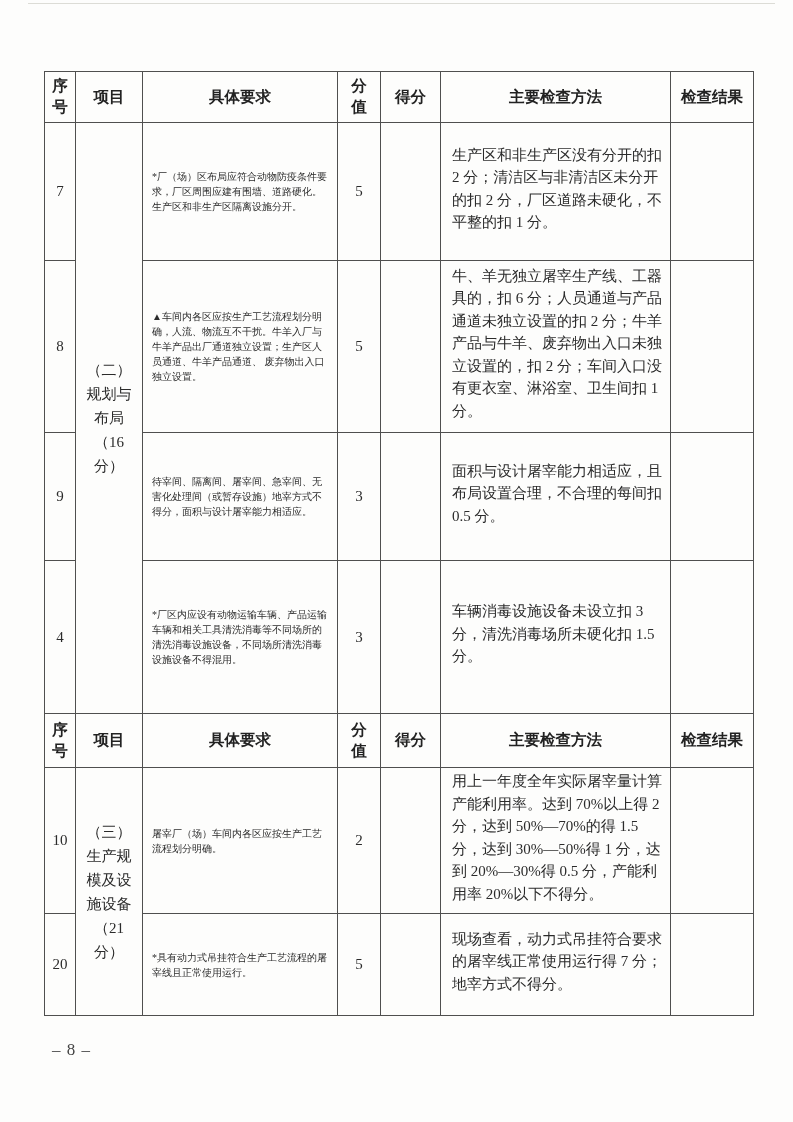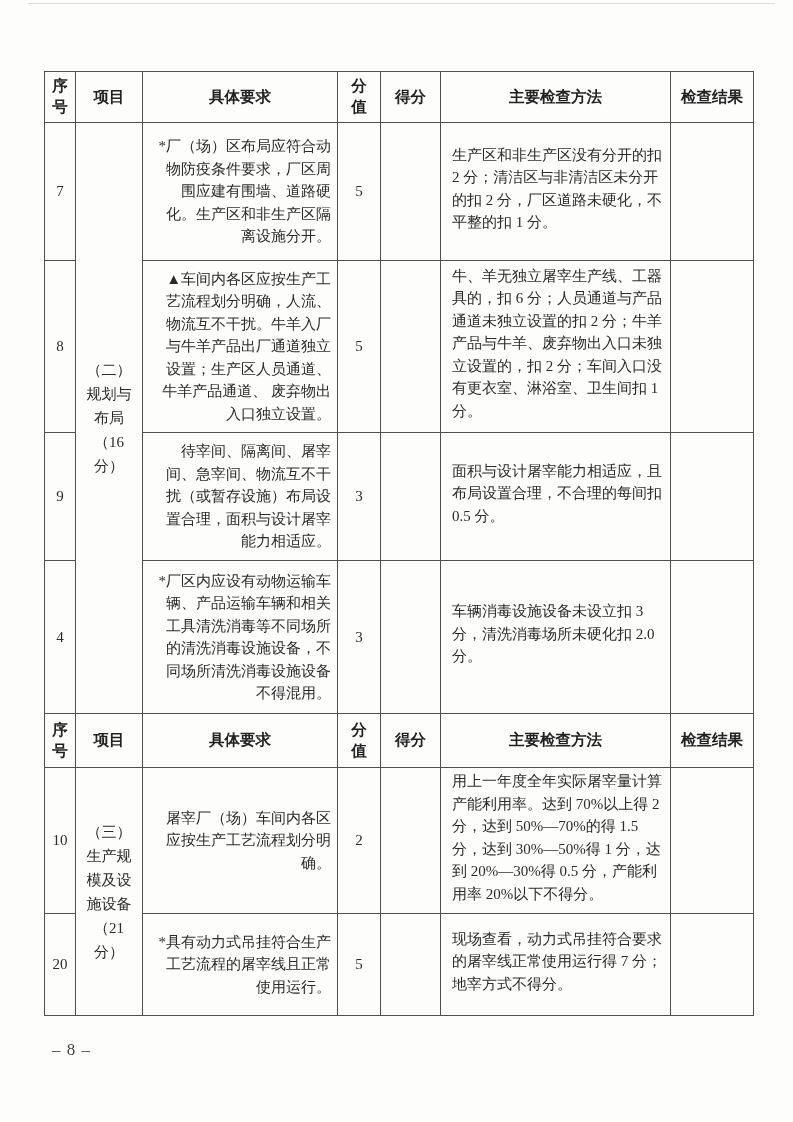--- a/index.html
+++ b/index.html
@@ -53,22 +53,22 @@
     padding: 2px;
   }
   td.col-item {
     text-align: center;
     font-size: 15px;
     white-space: pre-line;
     line-height: 1.6;
     padding: 2px;
   }
   td.col-req {
-    text-align: right;
-    font-size: 15px;
+    text-align: left;
+    font-size: 10px;
     line-height: 1.5;
     padding: 6px 6px 6px 9px;
   }
   td.col-score {
     text-align: center;
     font-size: 15px;
     padding: 2px;
   }
   td.col-got {
     padding: 2px;
@@ -139,33 +139,33 @@
       <td class="col-no">8</td>
       <td class="col-req">▲车间内各区应按生产工艺流程划分明确，人流、物流互不干扰。牛羊入厂与牛羊产品出厂通道独立设置；生产区人员通道、牛羊产品通道、 废弃物出入口独立设置。</td>
       <td class="col-score">5</td>
       <td class="col-got"></td>
       <td class="col-method">牛、羊无独立屠宰生产线、工器具的，扣 6 分；人员通道与产品通道未独立设置的扣 2 分；牛羊产品与牛羊、废弃物出入口未独立设置的，扣 2 分；车间入口没有更衣室、淋浴室、卫生间扣 1 分。</td>
       <td class="col-result"></td>
     </tr>
 
     <tr style="height:128px">
       <td class="col-no">9</td>
-      <td class="col-req">待宰间、隔离间、屠宰间、急宰间、物流互不干扰（或暂存设施）布局设置合理，面积与设计屠宰能力相适应。</td>
+      <td class="col-req">待宰间、隔离间、屠宰间、急宰间、无害化处理间（或暂存设施）地宰方式不得分，面积与设计屠宰能力相适应。</td>
       <td class="col-score">3</td>
       <td class="col-got"></td>
       <td class="col-method">面积与设计屠宰能力相适应，且布局设置合理，不合理的每间扣 0.5 分。</td>
       <td class="col-result"></td>
     </tr>
 
     <tr style="height:153px">
       <td class="col-no">4</td>
       <td class="col-req">*厂区内应设有动物运输车辆、产品运输车辆和相关工具清洗消毒等不同场所的清洗消毒设施设备，不同场所清洗消毒设施设备不得混用。</td>
       <td class="col-score">3</td>
       <td class="col-got"></td>
-      <td class="col-method">车辆消毒设施设备未设立扣 3 分，清洗消毒场所未硬化扣 2.0 分。</td>
+      <td class="col-method">车辆消毒设施设备未设立扣 3 分，清洗消毒场所未硬化扣 1.5 分。</td>
       <td class="col-result"></td>
     </tr>
 
     <tr style="height:54px">
       <th class="hdr">序
 号</th>
       <th class="hdr">项目</th>
       <th class="hdr">具体要求</th>
       <th class="hdr">分
 值</th>

